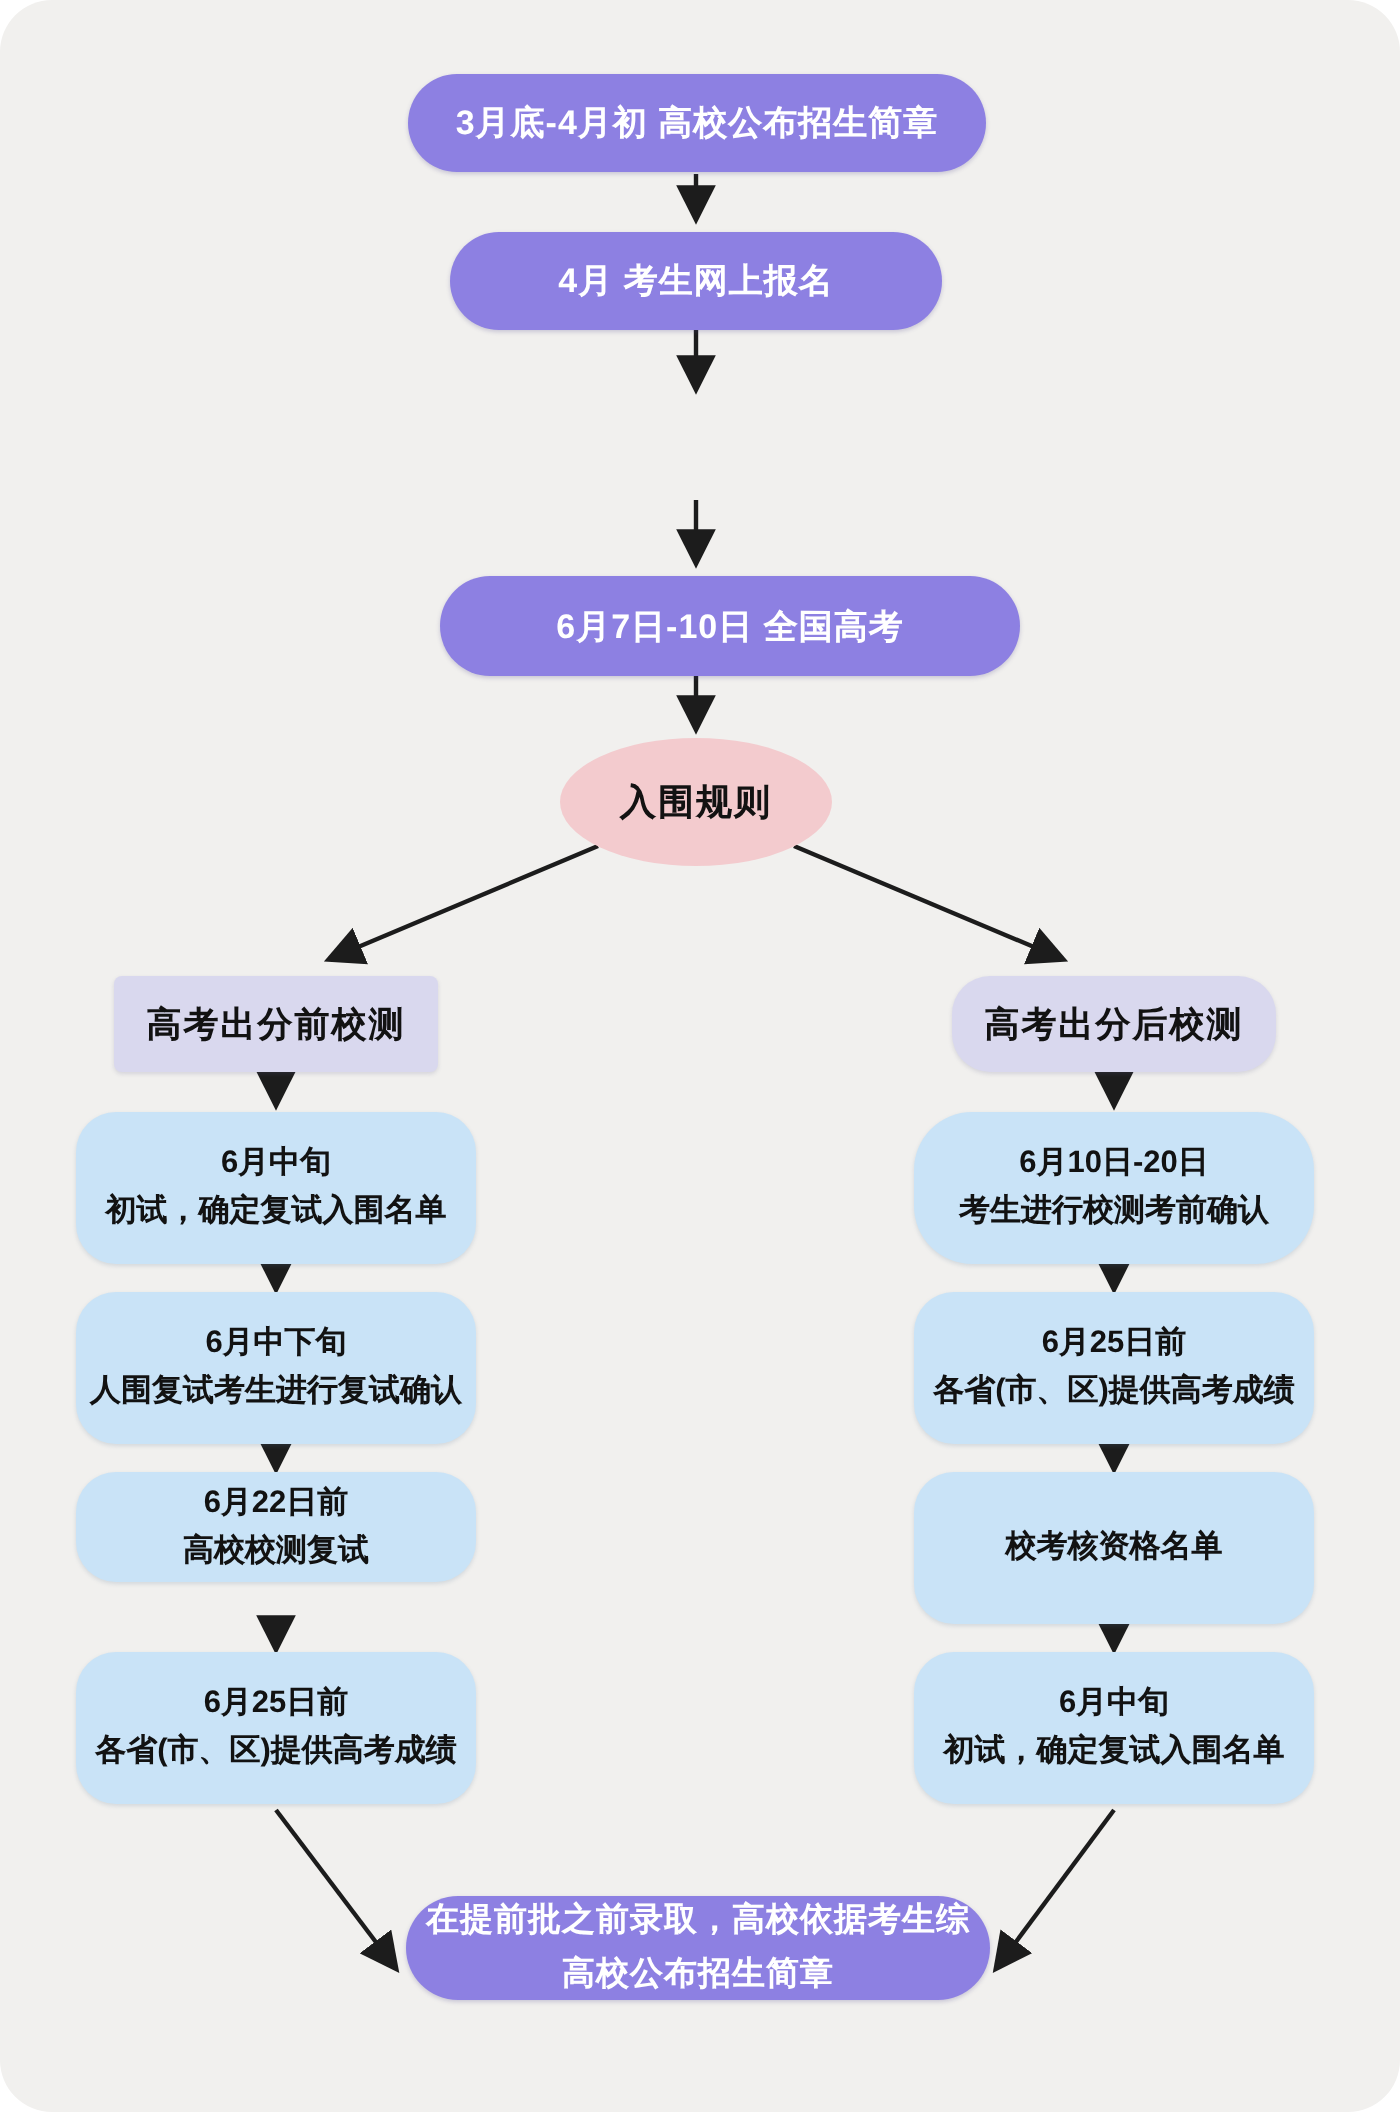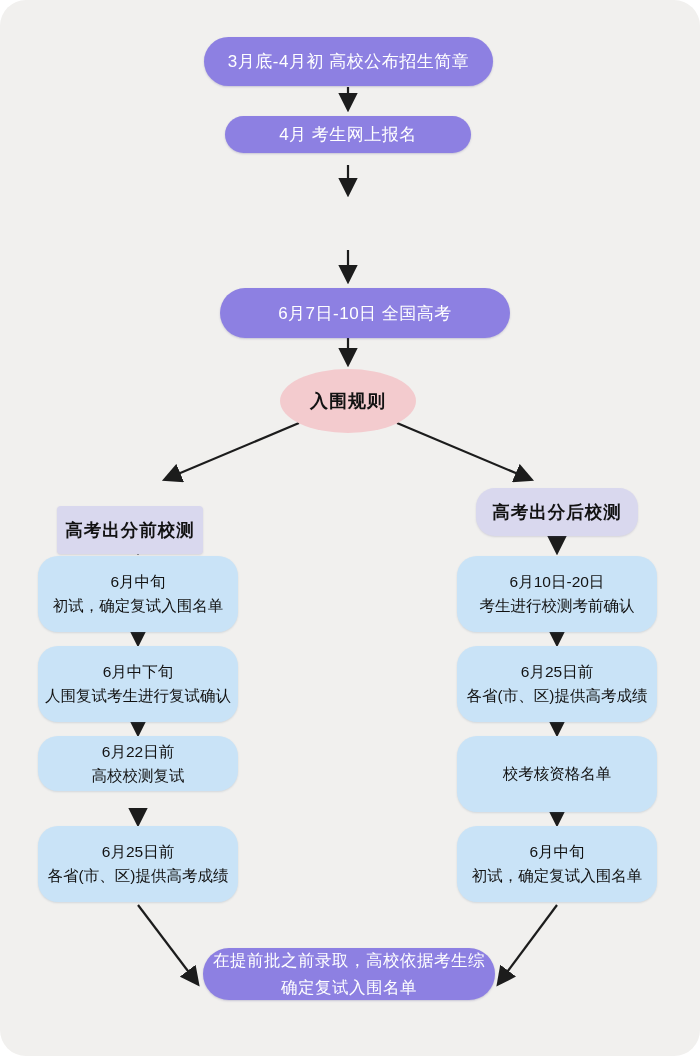--- a/index.html
+++ b/index.html
@@ -11,36 +11,36 @@
   #canvas{
     position:relative;width:700px;height:1056px;background:var(--bg);
     border-radius:26px;overflow:hidden;margin:0 auto;
   }
   .node{
     position:absolute;display:flex;flex-direction:column;align-items:center;
     justify-content:center;text-align:center;box-sizing:border-box;
   }
   .pill{
     background:var(--purple);color:var(--text_light);border-radius:26px;
-    font-weight:normal;font-size:17px;letter-spacing:0.5px;
+    font-weight:bold;font-size:17px;letter-spacing:0.5px;
     box-shadow:0 1px 2px rgba(80,70,140,0.25);
   }
   .pill-final{border-radius:34px;font-size:16.5px;line-height:27px;}
   .ellipse{
     background:var(--pink);border-radius:50%;color:var(--text_dark);
     font-weight:bold;font-size:18px;letter-spacing:1px;
   }
   .header{
     background:var(--lavender);color:var(--text_dark);border-radius:4px;
     font-weight:bold;font-size:17.5px;letter-spacing:1px;
     box-shadow:0 1px 2px rgba(100,100,140,0.2);
   }
   .bluebox{
     background:var(--blue);color:var(--text_dark);border-radius:20px;
-    font-weight:normal;font-size:15.5px;line-height:24px;
+    font-weight:bold;font-size:15.5px;line-height:24px;
     box-shadow:0 1px 2px rgba(90,120,150,0.2);
   }
   .bluebox .l1,.bluebox .l2{display:block;}
   #arrows{position:absolute;left:0;top:0;width:700px;height:1056px;}
 </style>
 </head>
 <body>
 
 <div id="canvas">
 
@@ -66,32 +66,32 @@
       <line x1="557" y1="724" x2="557" y2="733" marker-end="url(#ah)"></line>
       <line x1="557" y1="814" x2="557" y2="823" marker-end="url(#ah)"></line>
       <line x1="138" y1="905" x2="197" y2="983" marker-end="url(#ah)"></line>
       <line x1="557" y1="905" x2="499" y2="983" marker-end="url(#ah)"></line>
     </g>
   </svg>
 
   <div class="node pill" style="left:204px;top:37px;width:289px;height:49px;">
     <span>3月底-4月初 高校公布招生简章</span>
   </div>
-  <div class="node pill" style="left:225px;top:116px;width:246px;height:37px;">
+  <div class="node pill" style="left:225px;top:116px;width:246px;height:49px;">
     <span>4月 考生网上报名</span>
   </div>
   <div class="node pill" style="left:220px;top:288px;width:290px;height:50px;">
     <span>6月7日-10日 全国高考</span>
   </div>
 
   <div class="node ellipse" style="left:280px;top:369px;width:136px;height:64px;">
     <span>入围规则</span>
   </div>
 
-  <div class="node header" style="left:57px;top:506px;width:146px;height:48px;">
+  <div class="node header" style="left:57px;top:488px;width:162px;height:48px;">
     <span>高考出分前校测</span>
   </div>
   <div class="node header" style="left:476px;top:488px;width:162px;height:48px;border-radius:19px;">
     <span>高考出分后校测</span>
   </div>
 
   <div class="node bluebox" style="left:38px;top:556px;width:200px;height:76px;">
     <span class="l1">6月中旬</span>
     <span class="l2">初试，确定复试入围名单</span>
   </div>
@@ -101,34 +101,34 @@
   </div>
   <div class="node bluebox" style="left:38px;top:736px;width:200px;height:55px;">
     <span class="l1">6月22日前</span>
     <span class="l2">高校校测复试</span>
   </div>
   <div class="node bluebox" style="left:38px;top:826px;width:200px;height:76px;">
     <span class="l1">6月25日前</span>
     <span class="l2">各省(市、区)提供高考成绩</span>
   </div>
 
-  <div class="node bluebox" style="left:457px;top:556px;width:200px;height:76px;">
+  <div class="node bluebox" style="left:457px;top:556px;width:200px;height:76px;border-radius:29px;">
     <span class="l1">6月10日-20日</span>
     <span class="l2">考生进行校测考前确认</span>
   </div>
   <div class="node bluebox" style="left:457px;top:646px;width:200px;height:76px;">
     <span class="l1">6月25日前</span>
     <span class="l2">各省(市、区)提供高考成绩</span>
   </div>
   <div class="node bluebox" style="left:457px;top:736px;width:200px;height:76px;">
     <span class="l2">校考核资格名单</span>
   </div>
   <div class="node bluebox" style="left:457px;top:826px;width:200px;height:76px;">
     <span class="l1">6月中旬</span>
     <span class="l2">初试，确定复试入围名单</span>
   </div>
 
   <div class="node pill pill-final" style="left:203px;top:948px;width:292px;height:52px;">
     <span>在提前批之前录取，高校依据考生综</span>
-    <span>确定复试入围名单</span>
+    <span>高校公布招生简章</span>
   </div>
 
 </div>
 
 </body></html>

